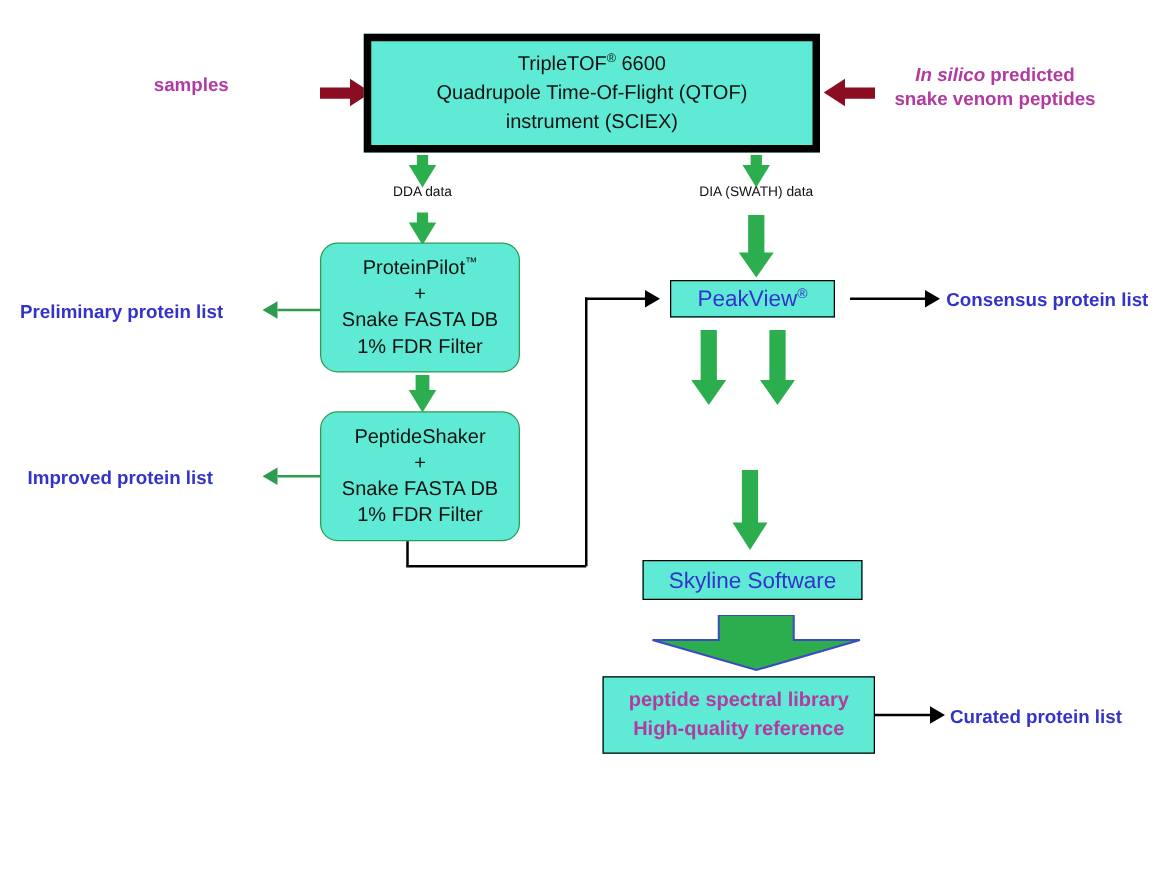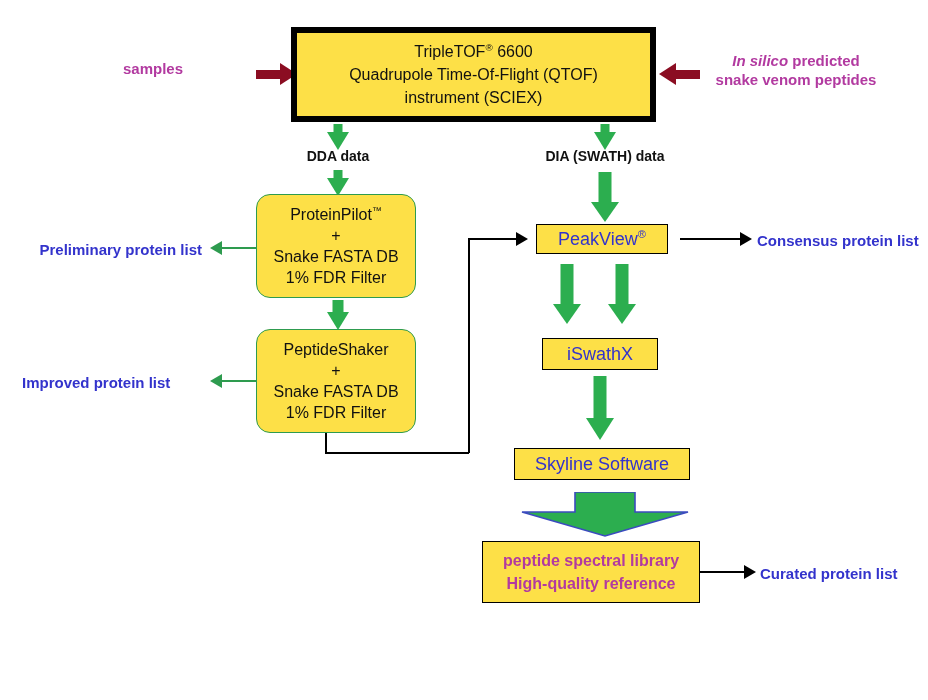--- a/index.html
+++ b/index.html
@@ -32,35 +32,35 @@
     font-weight: bold;
     font-size: 15px;
   }
   .label-blue {
     color: #3333CC;
     font-weight: bold;
     font-size: 15px;
   }
   .label-black {
     color: #111111;
-    font-size: 14px;
-    font-weight: bold;
+    font-size: 11px;
+    font-weight: normal;
     text-align: center;
   }
   .italic { font-style: italic; margin-top: 14px; }
 
   
   .box {
     position: absolute;
     box-sizing: border-box;
     display: flex;
     align-items: center;
     justify-content: center;
     text-align: center;
-    background: #fde047;
+    background: #5eead4;
   }
   .box-instrument {
     border: 6px solid #000000;
     color: #111111;
     font-size: 16px;
     line-height: 1.45;
   }
   .box-green {
     border: 1.5px solid #2E9B4F;
     border-radius: 14px;
@@ -202,21 +202,21 @@
     <div>
       <div>
         <span>ProteinPilot</span><sup>™</sup>
       </div>
       <div>+</div>
       <div>Snake FASTA DB</div>
       <div>1% FDR Filter</div>
     </div>
   </div>
 
-  <div class="label label-blue" style="left:16px; top:241px; width:186px; text-align:right;">Preliminary protein list</div>
+  <div class="label label-blue" style="left:16px; top:241px; width:186px; text-align:left;">Preliminary protein list</div>
   <div class="hline hline-green" style="left:222px; top:247px; width:34px;"></div>
   <div class="arrow arr-left-green" style="left:210px; top:241px;"></div>
 
   <div class="garrow" style="left:325px; top:300px; width:26px; height:30px;">
     <div class="shaft" style="width:11px; height:14px;"></div>
     <div class="head" style="top:12px;"></div>
   </div>
 
   <div class="box box-green" style="left:256px; top:329px; width:160px; height:104px;">
     <div>
@@ -249,23 +249,20 @@
 
   <div class="garrow" style="left:553px; top:264px; width:28px; height:62px;">
     <div class="shaft" style="width:13px; height:44px;"></div>
     <div class="head" style="top:40px; border-left-width:14px; border-right-width:14px; border-top-width:20px;"></div>
   </div>
   <div class="garrow" style="left:608px; top:264px; width:28px; height:62px;">
     <div class="shaft" style="width:13px; height:44px;"></div>
     <div class="head" style="top:40px; border-left-width:14px; border-right-width:14px; border-top-width:20px;"></div>
   </div>
 
-  <div class="box box-black" style="left:542px; top:338px; width:116px; height:32px;">
-    <span>iSwathX</span>
-  </div>
 
   <div class="garrow" style="left:586px; top:376px; width:28px; height:66px;">
     <div class="shaft" style="width:13px; height:46px;"></div>
     <div class="head" style="top:42px; border-left-width:14px; border-right-width:14px; border-top-width:22px;"></div>
   </div>
 
   <div class="box box-black" style="left:514px; top:448px; width:176px; height:32px;">
     <span>Skyline Software</span>
   </div>
 

